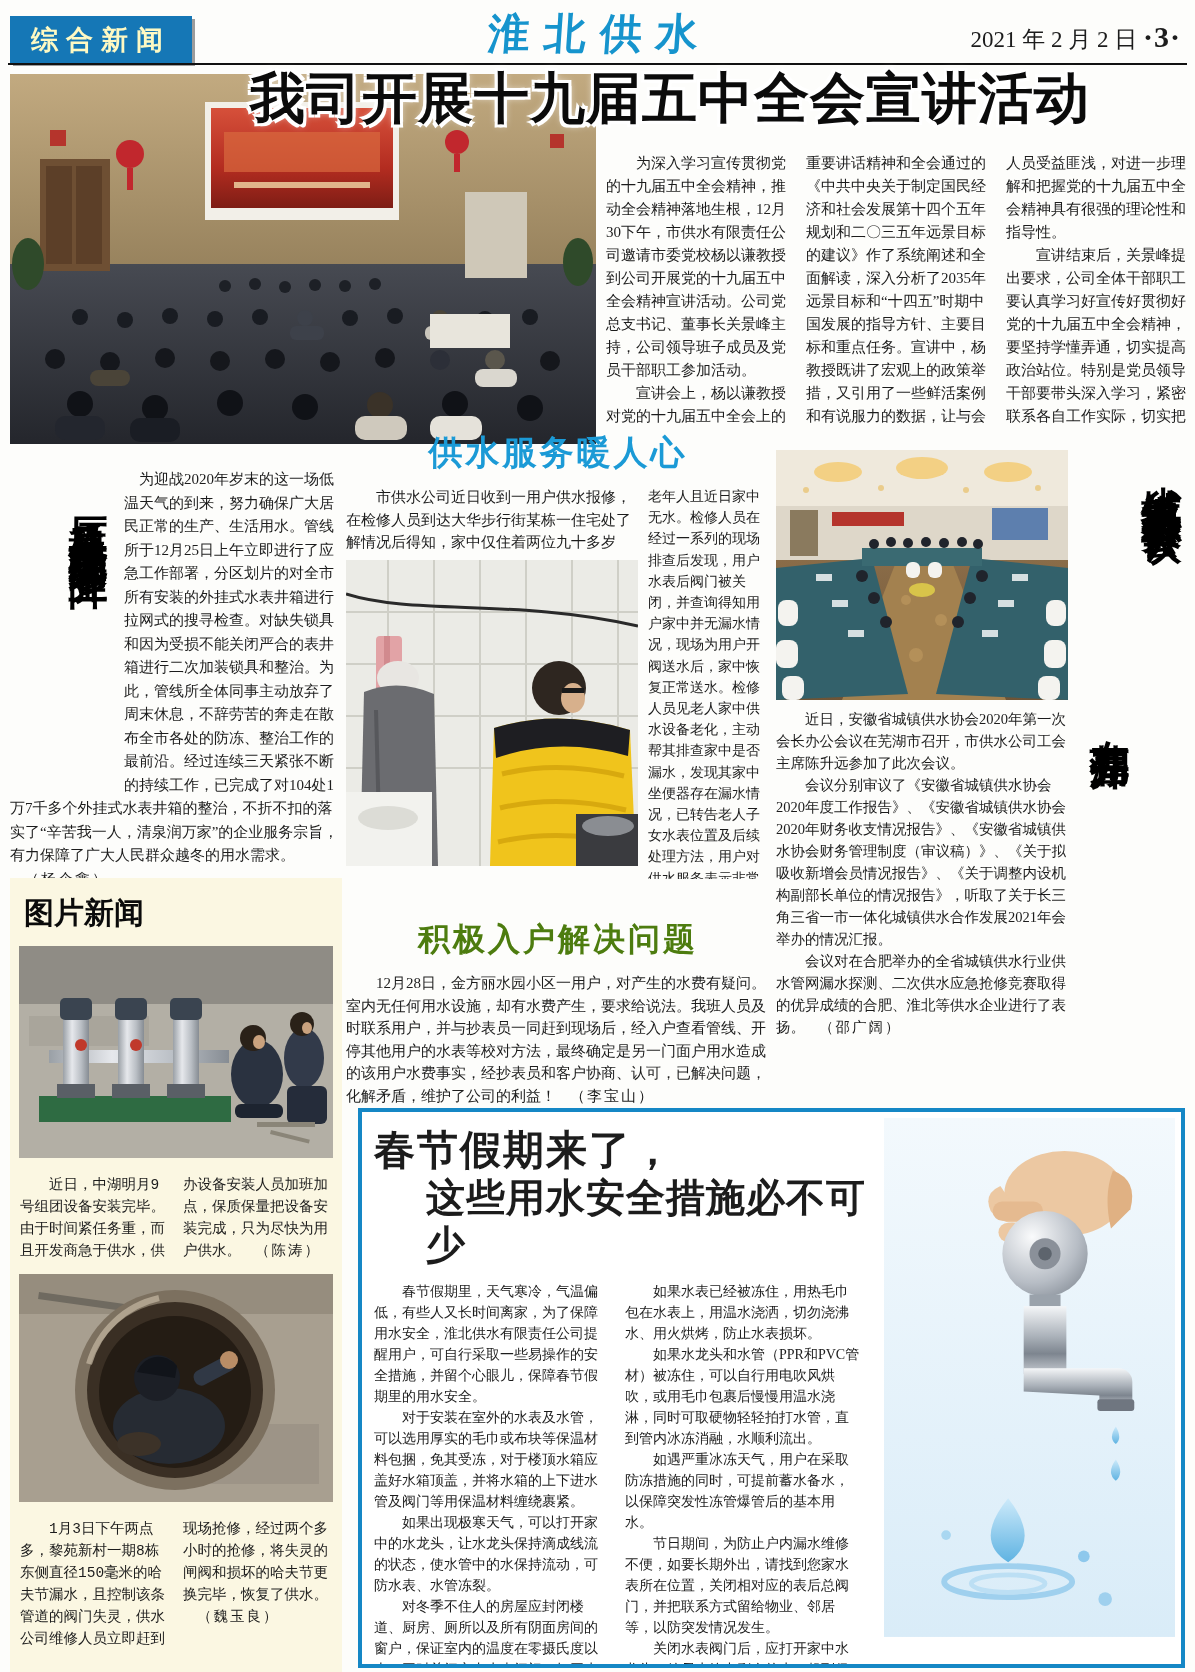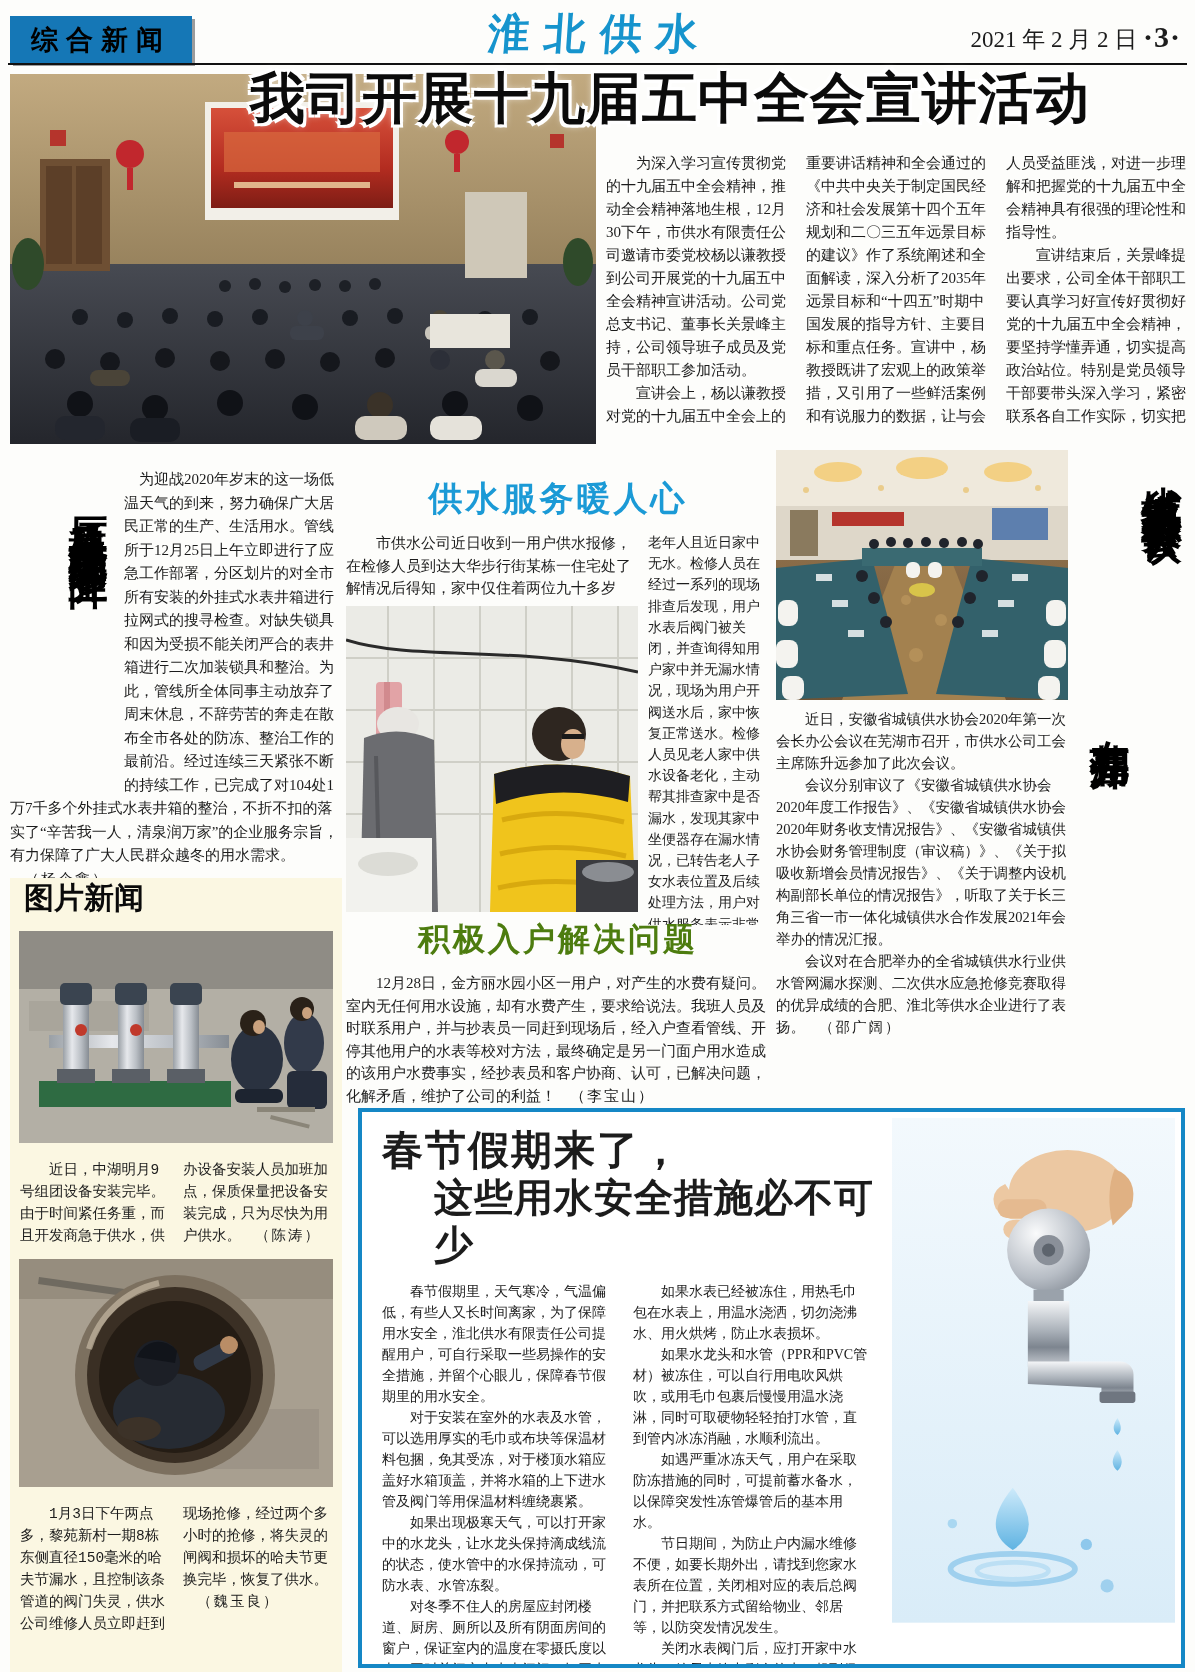--- a/index.html
+++ b/index.html
@@ -2,21 +2,21 @@
 <html><head>
 <meta charset="utf-8">
 <style>
   html,body{margin:0;padding:0;background:#e8e8e8;}
   #page{position:relative;width:1195px;height:1672px;background:#fdfdfb;margin:0 auto;overflow:hidden;
         font-family:"Liberation Serif","DejaVu Serif",serif;color:#1c1c1c;}
   .abs{position:absolute;}
   .sans{font-family:"Liberation Sans","DejaVu Sans",sans-serif;}
 
   
-  #section-label{left:10px;top:16px;width:182px;height:47px;background:#1577b6;color:#000000;
+  #section-label{left:10px;top:16px;width:182px;height:47px;background:#1577b6;color:#fef9c3;
     font-size:27px;font-weight:bold;letter-spacing:8px;display:flex;align-items:center;justify-content:center;
     box-shadow:3px 3px 0 #9c9c9c;}
   #masthead{left:420px;top:6px;width:360px;text-align:center;font-size:42px;font-weight:bold;
     color:#1694cd;letter-spacing:14px;transform:skewX(-4deg);}
   #date-block{right:14px;top:20px;font-size:23px;white-space:nowrap;}
   #page-no{font-weight:bold;font-size:30px;letter-spacing:1px;}
   #header-divider{left:8px;right:8px;top:63px;height:2px;background:#111;}
 
   
   #meeting-photo{left:10px;top:74px;width:586px;height:370px;}
@@ -27,53 +27,53 @@
   p.np{margin:0;text-indent:2em;}
   .byline{padding-left:14px;letter-spacing:2px;}
 
   
   #frontline-article{left:10px;top:452px;width:332px;height:428px;overflow:hidden;}
   #frontline-headline{float:left;width:102px;height:302px;margin:34px 12px 6px 0;
     writing-mode:vertical-rl;font-size:39px;font-weight:900;line-height:1.25;letter-spacing:4px;color:#000;}
   #frontline-body{font-size:15px;line-height:23.5px;text-indent:1em;margin-top:16px;}
 
   
-  #service-article{left:346px;top:472px;width:424px;height:453px;overflow:hidden;}
+  #service-article{left:346px;top:426px;width:424px;height:453px;overflow:hidden;}
   #service-headline{text-align:center;font-size:34px;font-weight:900;color:#1b9ad6;letter-spacing:3px;margin:4px 0 10px;}
   #service-row{display:flex;font-family:Liberation Serif, serif;}
   #service-left{width:292px;}
   #service-col1{font-size:15px;line-height:22.5px;text-indent:2em;}
   #kitchen-photo{width:292px;height:306px;margin-top:6px;}
   #service-col2{flex:1;padding-left:10px;font-size:14px;line-height:21.2px;}
 
   
   #association-article{left:776px;top:450px;width:412px;height:596px;display:flex;overflow:hidden;}
   #association-main{width:292px;}
   #conference-photo{width:292px;height:250px;}
   #association-body{font-size:14.5px;line-height:22px;margin-top:8px;}
   #association-headline{flex:1;writing-mode:vertical-rl;font-weight:900;color:#000;padding-left:6px;padding-top:4px;}
   #association-headline .h-main{display:block;font-size:40px;letter-spacing:3px;line-height:1.3;}
   #association-headline .h-sub{display:block;font-size:40px;letter-spacing:3px;line-height:1.3;padding-top:255px;}
 
   
   #photo-news{left:10px;top:878px;width:332px;height:794px;background:#fbf7e2;overflow:hidden;}
-  #photo-news-title{font-size:30px;font-weight:900;padding:0 0 8px 14px;color:#0a0a0a;}
+  #photo-news-title{font-size:30px;font-weight:900;padding:15px 0 8px 14px;color:#0a0a0a;}
   .pn-photo{display:block;margin:4px auto 6px;width:314px;}
   .pn-caption{padding:6px 10px 8px;column-count:2;column-gap:14px;font-size:14.5px;line-height:22px;}
   .pn-caption p{margin:0;text-indent:2em;font-family:Liberation Mono, monospace;}
 
   
   #resolve-article{left:346px;top:916px;width:424px;height:188px;overflow:hidden;}
   #resolve-headline{text-align:center;font-size:32px;font-weight:900;color:#4d7c0f;letter-spacing:3px;margin:2px 0 10px;}
   #resolve-body{font-size:15px;line-height:22.5px;text-indent:2em;}
 
   
   #safety-article{left:358px;top:1108px;width:827px;height:560px;border:4px solid #1587c5;box-sizing:border-box;
     background:#fff;display:flex;overflow:hidden;}
-  #safety-left{width:508px;padding:14px 0 0 20px;}
+  #safety-left{width:508px;padding:14px 0 0 12px;}
   #safety-headline-line1{font-size:41px;font-weight:900;letter-spacing:2px;line-height:1.2;}
   #safety-headline-line2{font-size:39px;font-weight:900;letter-spacing:1px;line-height:1.2;margin-left:52px;}
   #safety-body{margin-top:12px;width:486px;height:428px;column-count:2;column-gap:16px;
     font-size:14px;line-height:21px;overflow:hidden;}
   #faucet-illustration{flex:1;padding:6px 6px 6px 2px;}
 </style>
 </head>
 <body>
 
 <div id="page">

